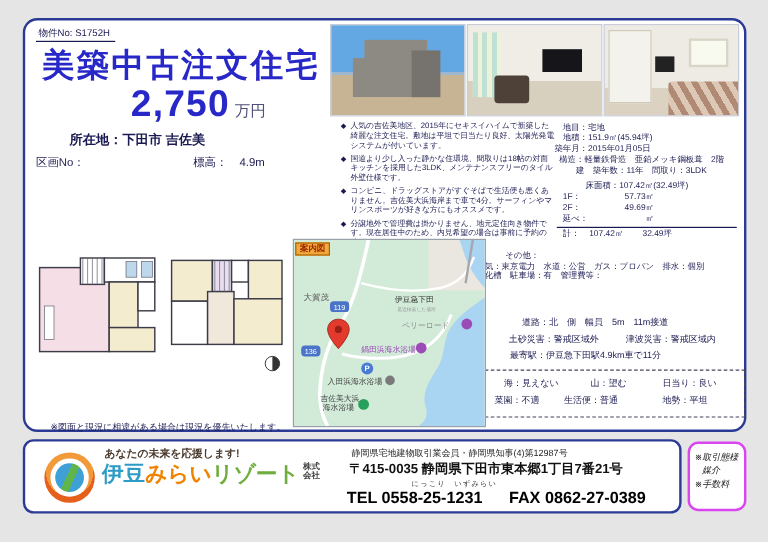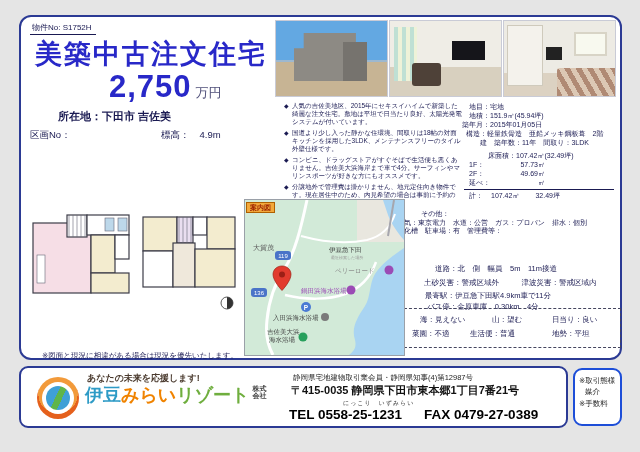--- a/index.html
+++ b/index.html
@@ -6,21 +6,21 @@
   html,body { width:640px; height:452px; }
   body { font-family:"Liberation Sans","DejaVu Sans",sans-serif; background:#fff; color:#1a1a52; }
   .page { position:relative; width:640px; height:452px; background:#e5e5e5; overflow:hidden; }
 
   
   .main-box { position:absolute; left:19px; top:15px; width:603px; height:345px;
               border:2px solid #2b3a94; border-radius:12px; background:#fff; }
   .bottom-box { position:absolute; left:19px; top:366px; width:549px; height:62px;
                 border:2px solid #2b3a94; border-radius:9px; background:#fff; }
   .side-box { position:absolute; left:573px; top:368px; width:49px; height:58px;
-              border:2px solid #1d4ed8; border-radius:9px; background:#fff; }
+              border:2px solid #d946ef; border-radius:9px; background:#fff;font-style:italic; }
 
   
   .prop-no { position:absolute; left:9px; top:4px; font-size:8px; color:#1a1a52;
              border-bottom:1px solid #1a1a52; padding:1px 4px 1px 2px; }
   .title { position:absolute; left:14px; top:19px; font-size:27px; font-weight:bold;
            color:#2828c8; letter-spacing:2px; white-space:nowrap; }
   .price { position:absolute; left:88px; top:52px; white-space:nowrap; }
   .price .val { font-size:31px; font-weight:bold; color:#2828c8; letter-spacing:1px; }
   .price .unit { font-size:13px; color:#50507a; margin-left:4px; }
 
@@ -198,21 +198,20 @@
     <div class="other">
       <div class="oh">その他：</div>
       <div>電気：東京電力　水道：公営　ガス：プロパン　排水：個別</div>
       <div>浄化槽　駐車場：有　管理費等：</div>
     </div>
 
     <div class="roadblk">
       <div class="r-road">道路：北　側　幅員　5m　11m接道</div>
       <div class="r-haz">土砂災害：警戒区域外　　　津波災害：警戒区域内</div>
       <div class="r-st">最寄駅：伊豆急下田駅4.9km車で11分</div>
-      <div class="r-bus">バス停：金原車庫　0.30km　4分</div>
     </div>
 
     <div class="envbox">
       <span style="left:20px; top:6px;">海：見えない</span>
       <span style="left:92px; top:6px;">山：望む</span>
       <span style="left:152px; top:6px;">日当り：良い</span>
       <span style="left:12px; top:20px;">菜園：不適</span>
       <span style="left:70px; top:20px;">生活便：普通</span>
       <span style="left:152px; top:20px;">地勢：平坦</span>
     </div>
@@ -301,21 +300,21 @@
   <div class="bottom-box">
     <div class="emblem"></div>
     <div class="tagline">あなたの未来を応援します!</div>
     <div class="cname">
       <span class="c-izu">伊豆</span><span class="c-mirai">みらい</span><span class="c-resort">リゾート</span><span class="c-suffix"><span>株式</span><br><span>会社</span></span>
     </div>
     <div class="license">静岡県宅地建物取引業会員・静岡県知事(4)第12987号</div>
     <div class="addr">〒415-0035 静岡県下田市東本郷1丁目7番21号</div>
     <div class="furi">にっこり　いずみらい</div>
     <div class="telfax">
-      <span>TEL 0558-25-1231</span><span class="fax">FAX 0479-27-0389</span>
+      <span>TEL 0558-25-1231</span><span class="fax">FAX 0862-27-0389</span>
     </div>
   </div>
 
   <div class="side-box">
     <div class="tt1">※取引態様</div>
     <div class="tt2">媒介</div>
     <div class="tt3">※手数料</div>
   </div>
 
 </div>

